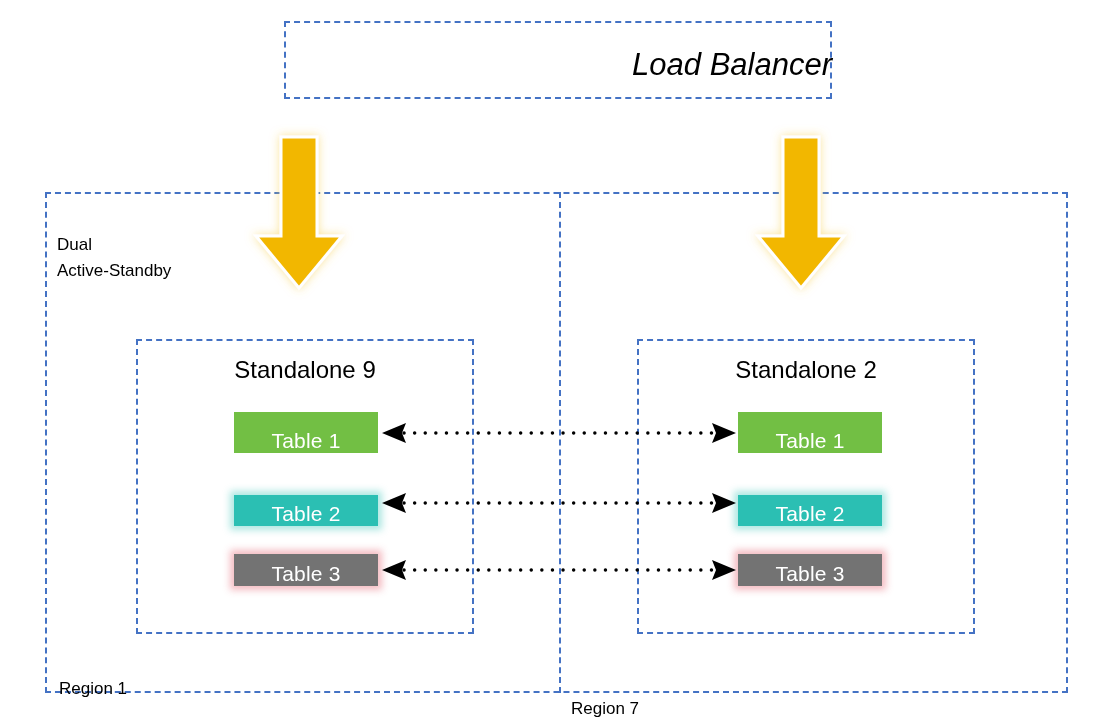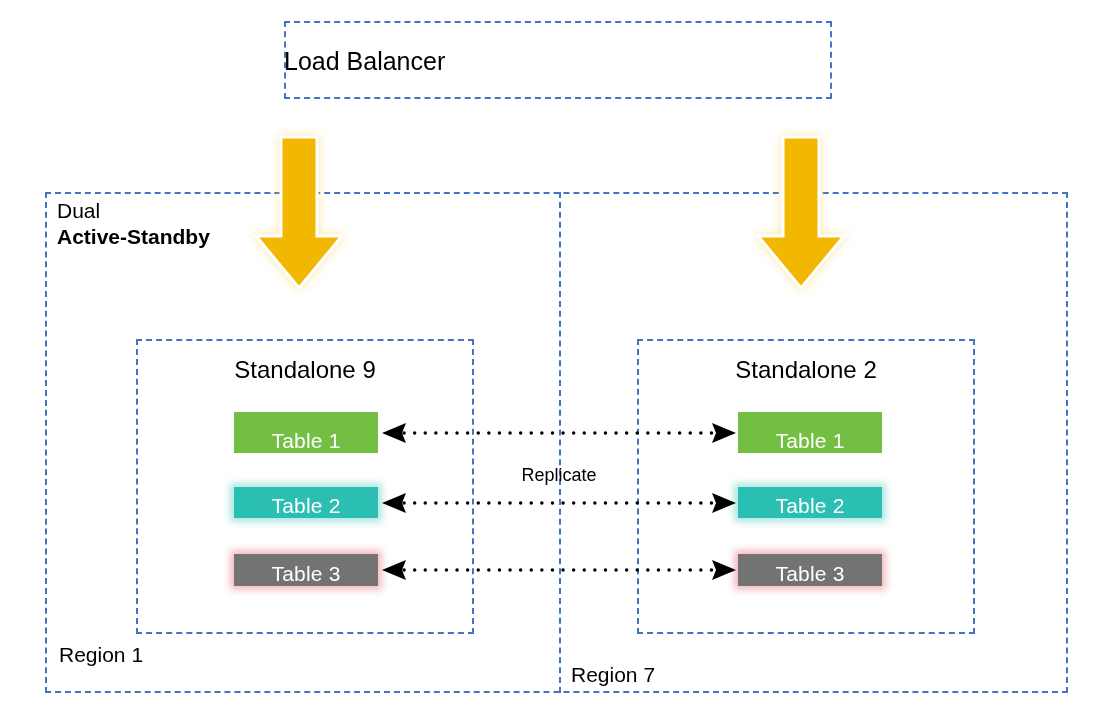--- a/index.html
+++ b/index.html
@@ -28,48 +28,50 @@
   }
 
   
   .lbl {
     position: absolute;
     color: #000000;
     white-space: pre;
     line-height: 1.22;
   }
   .lbl-lb {
-    font-size: 25px;
-    text-align: left;
+    font-size: 31px;
+    text-align: right;
+    font-style: italic;
   }
   .lbl-standalone {
     font-size: 24px;
     text-align: center;
   }
   .lbl-corner {
-    font-size: 21px;
+    font-size: 17px;
+    margin-top: 37px;
   }
   .lbl-replicate {
     font-size: 18px;
     text-align: center;
   }
 
   
   .chip {
     position: absolute;
     box-sizing: border-box;
     display: flex;
     align-items: flex-end;
     justify-content: center;
     color: #ffffff;
     font-size: 21px;
     letter-spacing: .2px;
   }
   .chip-green  { background: #72BF44; }
-  .chip-teal   { background: #2BBFB3; box-shadow: 0 0 7px 4px rgba(43,191,179,.38); }
+  .chip-teal   { background: #2BBFB3; box-shadow: 0 0 7px 4px rgba(43,191,179,.38); margin-top: 8px; }
   .chip-red    { background: #737373; box-shadow: 0 0 7px 4px rgba(226,80,95,.38); }
 
   
   #overlay {
     position: absolute;
     left: 0;
     top: 0;
     width: 1094px;
     height: 726px;
     pointer-events: none;
@@ -95,21 +97,21 @@
 <div id="canvas">
 
   <div class="dashed-box" style="left:284px; top:21px; width:548px; height:78px;"></div>
   <div class="lbl lbl-lb" style="left:284px; top:46px; width:548px;">Load Balancer</div>
 
   <div class="dashed-box" style="left:45px; top:192px; width:1023px; height:501px;"></div>
 
   <div class="dashed-box" style="left:559px; top:192px; width:0px; height:501px; border-width:0 0 0 2px;"></div>
 
   <div class="lbl lbl-corner" style="left:57px; top:198px;">Dual</div>
-  <div class="lbl lbl-corner" style="left:57px; top:224px;font-weight:bold;">Active-Standby</div>
+  <div class="lbl lbl-corner" style="left:57px; top:224px;">Active-Standby</div>
 
   <div class="lbl lbl-corner" style="left:59px; top:642px;">Region 1</div>
   <div class="lbl lbl-corner" style="left:571px; top:662px;">Region 7</div>
 
   <div class="dashed-box" style="left:136px; top:339px; width:338px; height:295px;"></div>
   <div class="lbl lbl-standalone" style="left:136px; top:355px; width:338px;">Standalone 9</div>
 
   <div class="chip chip-green" style="left:234px; top:412px; width:144px; height:41px;">
     <span>Table 1</span>
   </div>
@@ -126,21 +128,20 @@
   <div class="chip chip-green" style="left:738px; top:412px; width:144px; height:41px;">
     <span>Table 1</span>
   </div>
   <div class="chip chip-teal" style="left:738px; top:487px; width:144px; height:31px;">
     <span>Table 2</span>
   </div>
   <div class="chip chip-red" style="left:738px; top:554px; width:144px; height:32px;">
     <span>Table 3</span>
   </div>
 
-  <div class="lbl lbl-replicate" style="left:484px; top:465px; width:150px;">Replicate</div>
 
   <svg id="overlay" viewBox="0 0 1094 726">
     <defs>
       <filter id="glow" x="-60%" y="-30%" width="220%" height="170%">
         <feDropShadow dx="0" dy="0" stdDeviation="5" flood-color="#F7CD45" flood-opacity="0.55"></feDropShadow>
       </filter>
     </defs>
 
     <g>
       <path class="arrow-big" d="M 281 137

